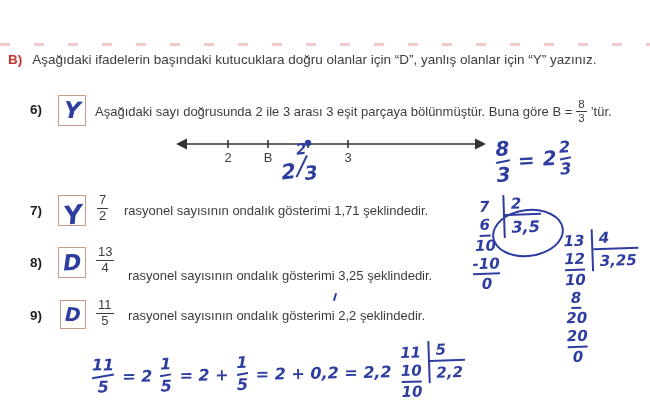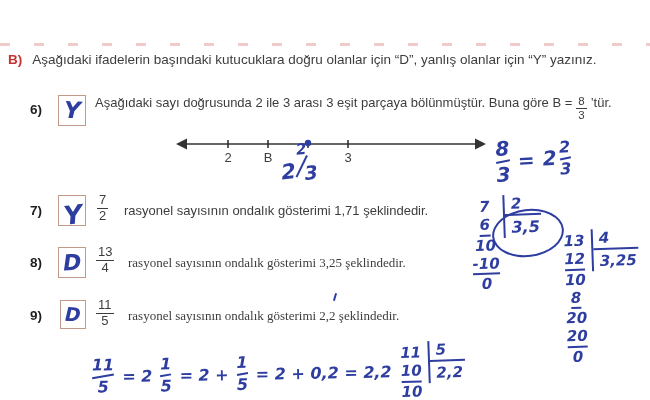--- a/index.html
+++ b/index.html
@@ -19,21 +19,21 @@
   
   .header{position:absolute;left:8px;top:9px;width:636px;font-size:13.5px;line-height:1.25;}
   .hdr-label{color:var(--red);font-weight:bold;margin-right:10px;}
   
   .row{position:absolute;left:0;width:650px;height:42px;}
   .qnum{position:absolute;font-weight:bold;color:#1e1e1e;font-size:13.5px;}
   .abox{position:absolute;width:26px;height:29px;border:1.5px solid var(--boxb);
     background:#fff;display:flex;align-items:center;justify-content:center;overflow:visible;}
   .hw{font-family:"DejaVu Sans",sans-serif;font-style:italic;font-weight:bold;color:var(--blue);}
   .ans{font-size:23px;line-height:1;}
-  .qtext{position:absolute;font-size:13px;display:flex;gap:4px;white-space:nowrap;}
+  .qtext{position:absolute;font-size:13px;display:flex;align-items:center;gap:4px;white-space:nowrap;}
   
   .pfrac{display:inline-flex;flex-direction:column;align-items:center;line-height:1.1;font-size:11.5px;color:var(--ink);}
   .pfrac .pn{border-bottom:1.4px solid var(--ink);padding:0 2px;}
   .pfrac.big{font-size:13px;line-height:1.15;}
   
   .numline{position:absolute;left:175px;top:86px;}
   
   .mx{position:absolute;left:281px;top:101px;width:48px;height:50px;transform:rotate(-6deg);}
   .mx .w{position:absolute;left:0;top:16px;font-size:21px;line-height:1;}
   .mx .n{position:absolute;left:17px;top:-2px;font-size:15px;line-height:1;}
@@ -140,33 +140,33 @@
 
   <div class="row" style="top:201px;">
     <span class="qnum" style="left:30px;top:11px;">8)</span>
     <span class="abox" style="left:58px;top:3px;">
       <span class="hw ans" style="font-size:22px;transform:rotate(-3deg);">D</span>
     </span>
     <span class="pfrac big" style="position:absolute;left:96px;top:1px;">
       <span class="pn">13</span>
       <span>4</span>
     </span>
-    <span class="qtext" style="left:128px;top:11px;font-family:Liberation Serif, serif;">rasyonel sayısının ondalık gösterimi 3,25 şeklindedir.</span>
+    <span class="qtext" style="left:128px;top:24px;">rasyonel sayısının ondalık gösterimi 3,25 şeklindedir.</span>
   </div>
 
   <div class="row" style="top:254px;">
     <span class="qnum" style="left:30px;top:11px;">9)</span>
     <span class="abox" style="left:60px;top:3px;width:24px;height:27px;">
       <span class="hw ans" style="font-size:19px;transform:rotate(2deg);">D</span>
     </span>
     <span class="pfrac big" style="position:absolute;left:96px;top:1px;">
       <span class="pn">11</span>
       <span>5</span>
     </span>
-    <span class="qtext" style="left:128px;top:11px;font-family:Liberation Serif, serif;">rasyonel sayısının ondalık gösterimi 2,2 şeklindedir.</span>
+    <span class="qtext" style="left:128px;top:11px;">rasyonel sayısının ondalık gösterimi 2,2 şeklindedir.</span>
   </div>
 
   <div class="stray"></div>
 
   <div class="ldiv" style="left:472px;top:152px;transform:rotate(-2deg);">
     <div class="lcol">
       <span>7</span>
       <span class="u">6</span>
       <span>10</span>
       <span class="u">-10</span>

